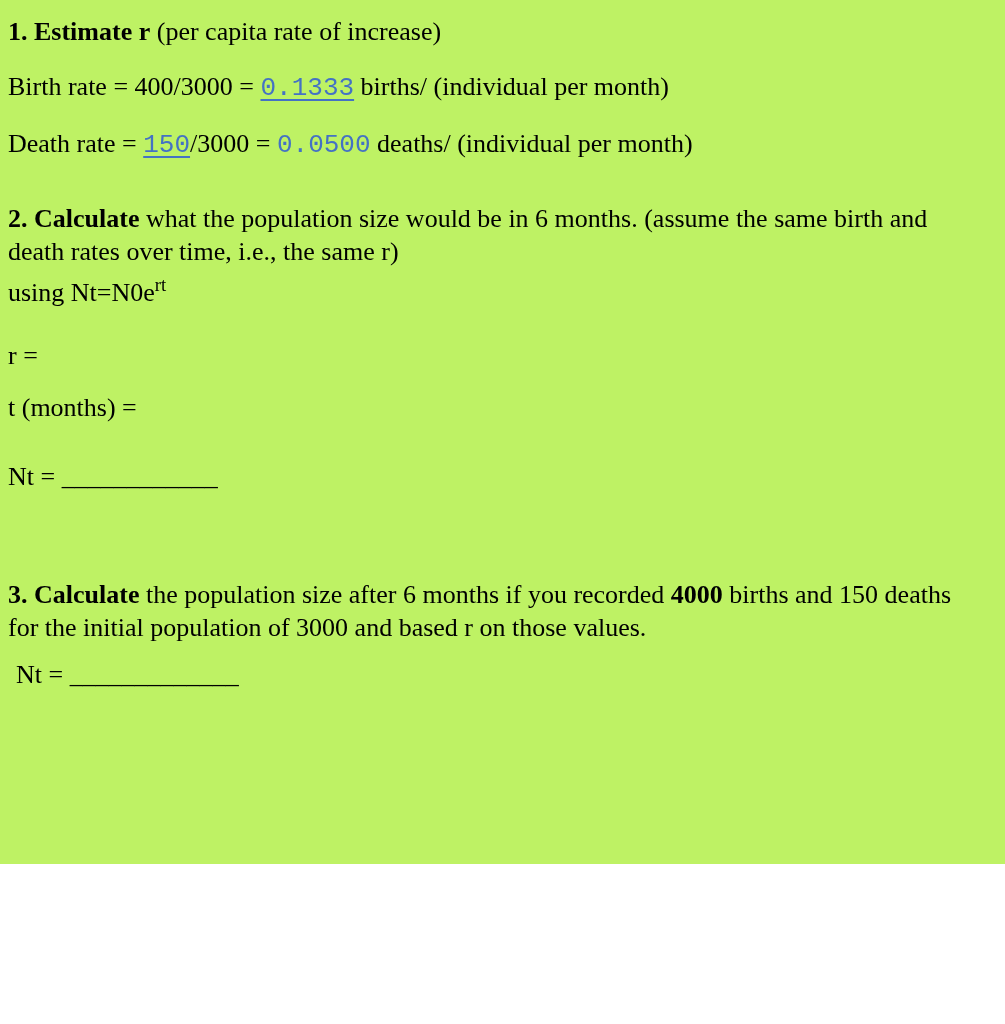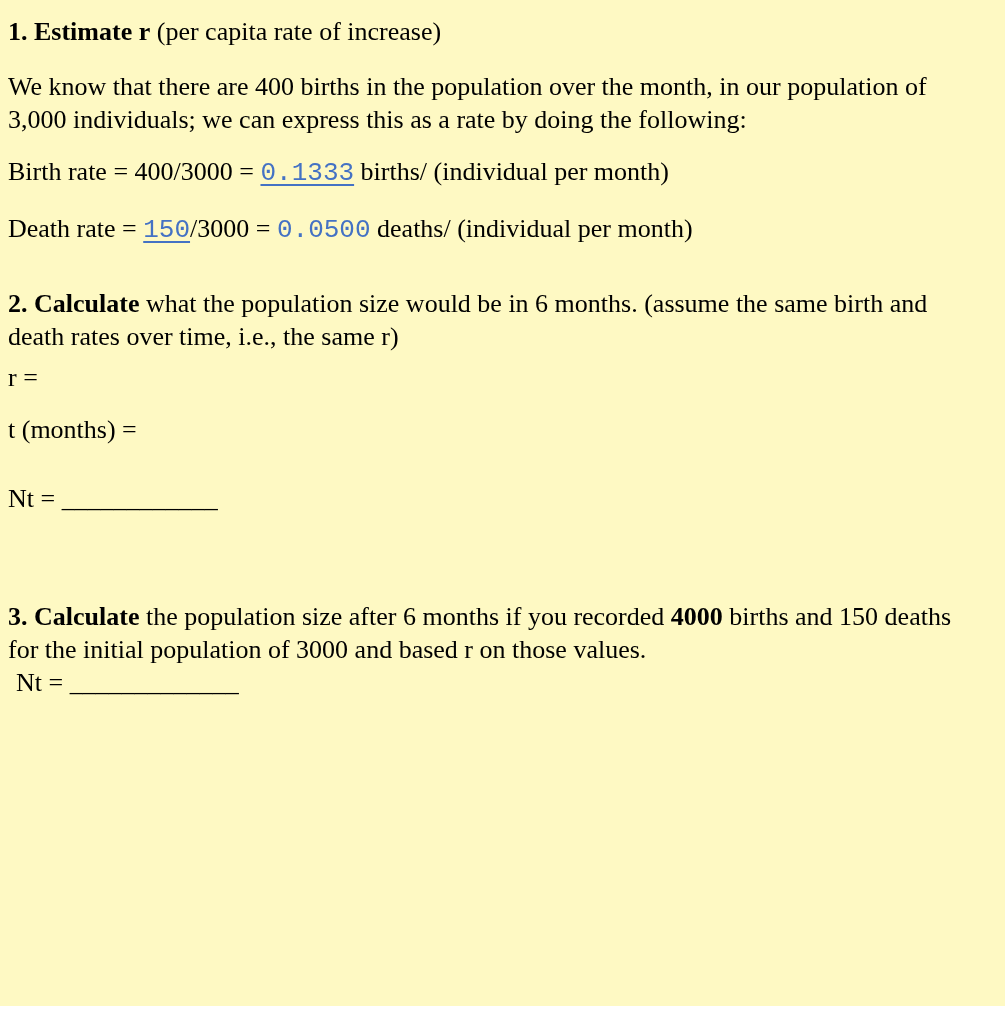--- a/index.html
+++ b/index.html
@@ -3,22 +3,22 @@
 <meta charset="utf-8">
 <style>
   html, body {
     margin: 0;
     padding: 0;
     background: #ffffff;
   }
   .page {
     position: relative;
     width: 1005px;
-    height: 1006px;
-    background: #fef9c3;
+    height: 864px;
+    background: #bef264;
     font-family: "Liberation Serif", "DejaVu Serif", serif;
     font-size: 26px;
     line-height: 33px;
     color: #000000;
     box-sizing: border-box;
     padding: 15px 20px 8px 8px;
     overflow: hidden;
   }
   .block {
     max-width: 945px;
@@ -37,30 +37,30 @@
   .mb-intro    { margin-bottom: 19px; }
   .mb-birth    { margin-bottom: 22px; }
   .mb-death    { margin-bottom: 40px; }
   .mb-req      { margin-bottom: 80px; }
   .mb-q2head   { margin-bottom: 8px; }
   .mb-using    { margin-bottom: 30px; }
   .mb-n0       { margin-bottom: 27px; }
   .mb-r2       { margin-bottom: 19px; }
   .mb-tmonths  { margin-bottom: 22px; }
   .mb-nt1      { margin-bottom: 85px; margin-top: 36px; }
-  .mb-q3head   { }
+  .mb-q3head   { margin-bottom: 14px; }
   .indent-sm   { padding-left: 8px; }
 </style>
 </head>
 <body>
 
 <div class="page">
   <div class="block mb-q1head"><span class="b">1. Estimate r</span><span> (per capita rate of increase)</span></div>
-  <div class="block mb-intro"><span>We know that there are 400 births in the population over the month, in our population of 3,000 individuals; we can express this as a rate by doing the following:</span></div>
   <div class="block mb-birth"><span>Birth rate = 400/3000 = </span><span class="blue u">0.1333</span><span> births/ (individual per month)</span></div>
   <div class="block mb-death"><span>Death rate = </span><span class="blue u">150</span><span>/3000 = </span><span class="blue">0.0500</span><span> deaths/ (individual per month)</span></div>
   <div class="block mb-q2head"><span class="b">2. Calculate</span><span> what the population size would be in 6 months. (assume the same birth and death rates over time, i.e., the same r)</span></div>
+  <div class="block mb-using"><span>using Nt=N0e</span><sup>rt</sup></div>
   <div class="block mb-r2"><span>r =</span></div>
   <div class="block mb-tmonths"><span>t (months) =</span></div>
   <div class="block mb-nt1"><span>Nt = ____________</span></div>
   <div class="block mb-q3head"><span class="b">3. Calculate</span><span> the population size after 6 months if you recorded </span><span class="b">4000</span><span> births and 150 deaths for the initial population of 3000 and based r on those values.</span></div>
   <div class="block indent-sm"><span>Nt = _____________</span></div>
 </div>
 
 </body></html>

